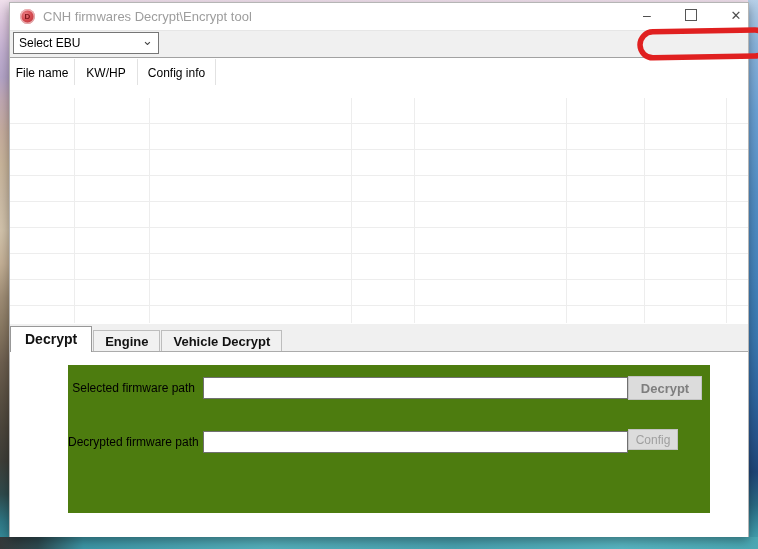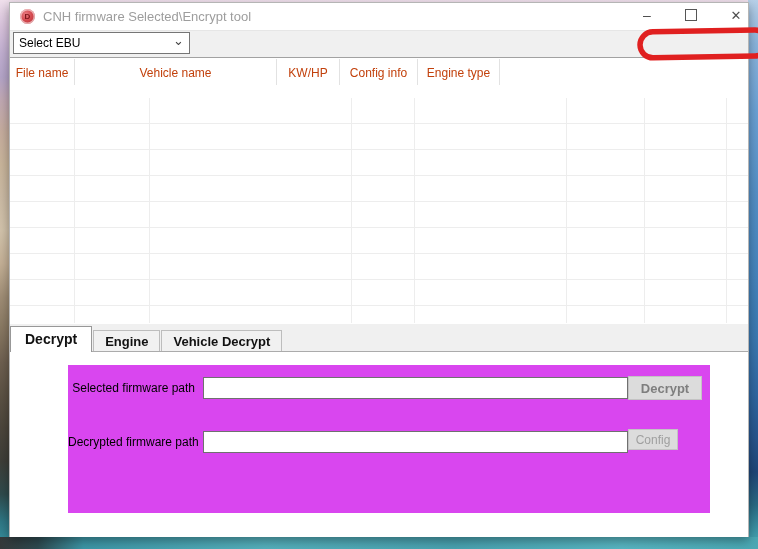--- a/index.html
+++ b/index.html
@@ -32,52 +32,52 @@
     font-size:13px;color:#9d9d9d;white-space:nowrap;}
   .ctl{position:absolute;top:0;width:28px;height:27px;text-align:center;line-height:25px;
     color:#4f4f4f;font-size:14px;cursor:default;}
   .ctl.min{left:623px;}
   .ctl.max{left:667px;}
   .ctl.close{left:712px;font-size:13px;}
   .maxbox{display:inline-block;width:10px;height:10px;border:1px solid #565656;vertical-align:middle;margin-top:-2px;}
   
   .toolbar{position:absolute;left:0;top:27px;width:738px;height:27px;background:#f0f0f0;
     border-top:1px solid #e6e6e6;box-sizing:border-box;}
-  .combo{position:absolute;left:3px;top:1px;width:177px;height:22px;background:#fff;
+  .combo{position:absolute;left:3px;top:1px;width:146px;height:22px;background:#fff;
     border:1px solid #767676;box-sizing:border-box;}
   .combo-text{position:absolute;left:5px;top:0;line-height:20px;font-size:12px;color:#000;}
   .combo-chev{position:absolute;right:5px;top:-2px;line-height:20px;font-size:13px;color:#444;}
   .show-btn{position:absolute;left:159px;top:1px;width:106px;height:22px;
     background:#e1e1e1;border:1px solid #cfcfcf;font-size:12px;color:#a2a2a2;
     font-family:inherit;padding:0;}
   .version{position:absolute;right:0px;top:5px;width:101px;height:20px;background:#fff;
     border:1px solid #d8d8d8;box-sizing:border-box;font-size:12px;color:#000;
     text-align:right;padding:2px 7px 0 0;}
   
   .grid{position:absolute;left:0;top:54px;width:738px;height:265px;background:#fff;
     border-top:1px solid #a2a2a2;box-sizing:content-box;overflow:hidden;}
   .thead{display:flex;height:40px;}
   .th{box-sizing:border-box;height:26px;margin-top:1px;border-right:1px solid #e2e2e2;
-    font-size:12px;color:#c2410c;text-align:center;padding-top:7px;overflow:hidden;white-space:nowrap;}
+    font-size:12px;color:#000000;text-align:center;padding-top:7px;overflow:hidden;white-space:nowrap;}
   .th:last-child{border-right:none;}
   .tbody{height:225px;overflow:hidden;}
   .tr{display:flex;height:26px;box-sizing:border-box;border-bottom:1px solid #ededed;}
   .td{box-sizing:border-box;height:100%;border-right:1px solid #ededed;}
   .td:last-child{border-right:none;}
   
   .tabstrip{position:absolute;left:0;top:321px;width:738px;height:27px;background:#f0f0f0;
     display:flex;align-items:flex-end;z-index:3;}
   .tab{height:21px;line-height:21px;padding:0 11px;background:#f1f1f1;
     border:1px solid #bdbdbd;border-bottom:none;box-sizing:border-box;
     font-weight:bold;font-size:13px;color:#111;margin-right:1px;cursor:default;}
   .tab.active{height:26px;line-height:25px;padding:0 14px;background:#fff;
     border-color:#989898;margin-bottom:-1px;font-size:14px;position:relative;z-index:4;}
   .tabpage{position:absolute;left:0;top:348px;width:738px;height:185px;background:#fff;
     border-top:1px solid #ababab;box-sizing:content-box;z-index:2;}
-  .panel{position:absolute;left:58px;top:13px;width:642px;height:148px;background:#d946ef;}
+  .panel{position:absolute;left:58px;top:13px;width:642px;height:148px;background:#4d7c0f;}
   .flabel{position:absolute;left:0;width:127px;text-align:right;font-size:12px;color:#000;white-space:nowrap;}
   .flabel.l1{top:16px;}
   .flabel.l2{top:70px;}
   .finput{position:absolute;left:135px;width:417px;height:20px;background:#fff;
     border:1px solid #707070;box-sizing:content-box;font-size:12px;padding:0 3px;font-family:inherit;}
   .finput.i1{top:12px;}
   .finput.i2{top:66px;}
   .pbtn{position:absolute;left:560px;background:#dcdcdc;border:1px solid #c3c3c3;
     font-family:inherit;padding:0;cursor:default;}
   .pbtn.b1{top:11px;width:74px;height:24px;font-size:13px;font-weight:bold;color:#7e7e7e;}
@@ -91,40 +91,38 @@
 <div class="desktop">
   <div class="bg-right"></div>
   <div class="bg-bottom"></div>
 
   <div class="window">
 
     <div class="titlebar">
       <span class="app-icon">
         <span class="app-icon-letter">D</span>
       </span>
-      <span class="wtitle">CNH firmware Selected\Encrypt tool</span>
+      <span class="wtitle">CNH firmwares Decrypt\Encrypt tool</span>
       <span class="ctl min">–</span>
       <span class="ctl max"><span class="maxbox"></span></span>
       <span class="ctl close">✕</span>
     </div>
 
     <div class="toolbar">
       <div class="combo">
         <span class="combo-text">Select EBU</span>
         <span class="combo-chev">⌄</span>
       </div>
     </div>
 
     <div class="grid">
       <div class="thead" id="thead">
           <div class="th" style="width: 65px;">File name</div>
-          <div class="th" style="width: 202px;">Vehicle name</div>
           <div class="th" style="width: 63px;">KW/HP</div>
           <div class="th" style="width: 78px;">Config info</div>
-          <div class="th" style="width: 82px;">Engine type</div>
           <div class="th" style="width: 21px;"></div>
         </div>
       <div class="tbody" id="tbody">
           <div class="tr" style="height: 26px;">
             <div class="td" style="width: 65px;"></div>
             <div class="td" style="width: 75px;"></div>
             <div class="td" style="width: 202px;"></div>
             <div class="td" style="width: 63px;"></div>
             <div class="td" style="width: 152px;"></div>
             <div class="td" style="width: 78px;"></div>

